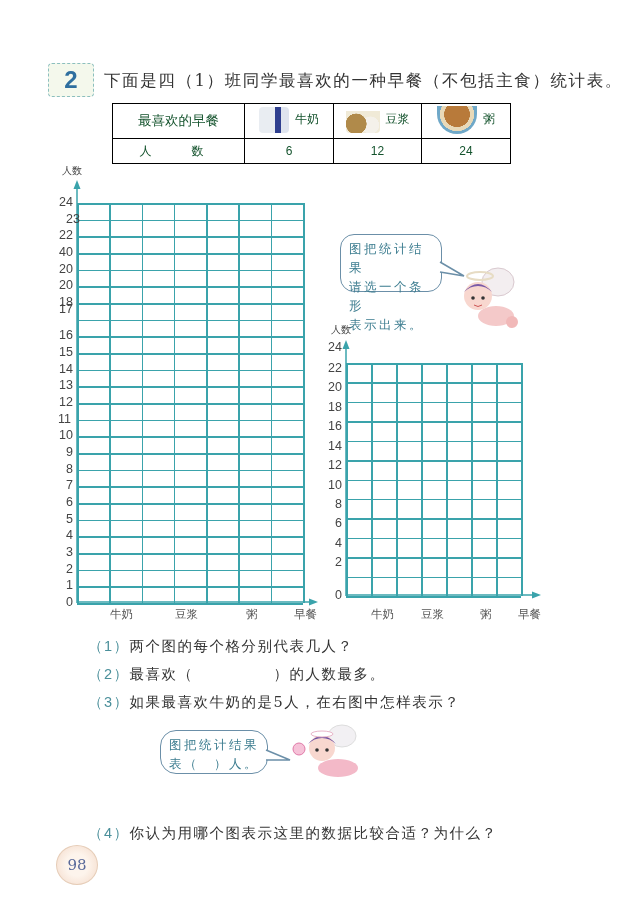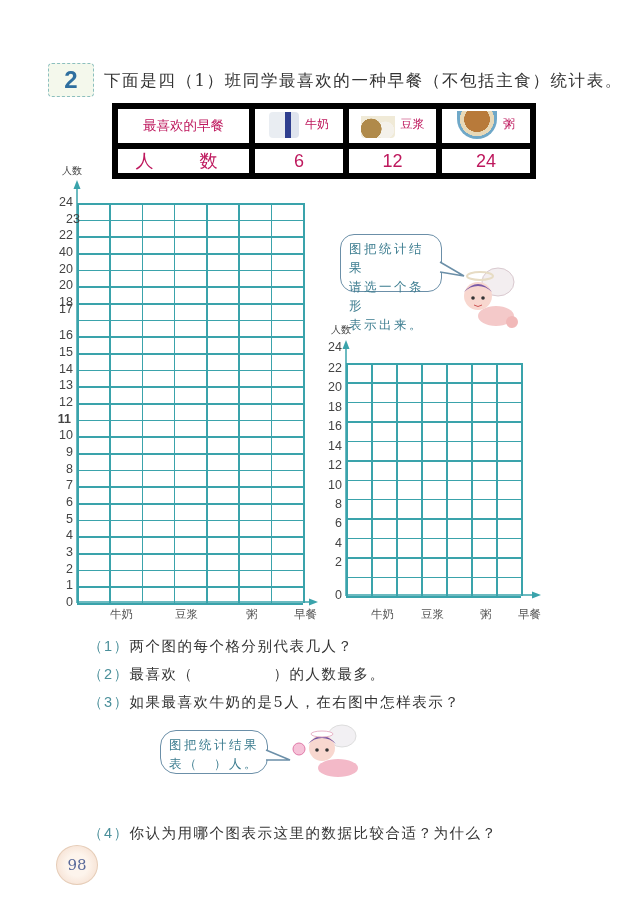--- a/index.html
+++ b/index.html
@@ -4,22 +4,22 @@
 <style>
   html, body { margin:0; padding:0; }
   body { width:641px; height:907px; background:#ffffff; position:relative; overflow:hidden;
          font-family:"DejaVu Serif", serif; color:#333; }
   .abs { position:absolute; }
   .badge { left:48px; top:63px; width:46px; height:34px; border:1px dashed #8cbfbe; border-radius:4px;
            background:#f4f8ec; display:flex; align-items:center; justify-content:center;
            font-family:"Liberation Sans", sans-serif; font-weight:bold; font-size:24px; color:#2f6f9f; box-sizing:border-box; }
   .title { left:104px; top:70px; font-size:16.5px; letter-spacing:1.6px; color:#333; white-space:nowrap; }
   table.stats { position:absolute; left:112px; top:103px; border-collapse:collapse; }
-  table.stats td { border:6px solid #000000; height:34px; text-align:center; font-size:13.5px; color:#be185d; padding:0; }
-  table.stats tr.r2 td { height:24px; font-family:"Liberation Sans", sans-serif; font-size:18px; }
+  table.stats td { border:1px solid #000000; height:34px; text-align:center; font-size:13.5px; color:#14532d; padding:0; }
+  table.stats tr.r2 td { height:24px; font-family:"Liberation Sans", sans-serif; font-size:12px; }
   table.stats tr.r2 td.lab { font-family:"DejaVu Serif", serif; letter-spacing:14px; }
   .food { display:inline-flex; align-items:center; gap:6px; }
   .foodimg { display:inline-block; border-radius:4px; }
   .axis-title { font-size:10px; color:#444; }
   .ylab { font-family:"Liberation Sans", sans-serif; font-size:12.5px; color:#444; text-align:right; width:22px; }
   .xlab { font-size:11.5px; color:#555; white-space:nowrap; }
   .grid { position:absolute; box-sizing:border-box; }
   .vline { position:absolute; width:1.5px; background:#3aa3ab; }
   .hline { position:absolute; height:1.5px; background:#3aa3ab; }
   .q { font-size:14.5px; color:#333; letter-spacing:1.5px; white-space:nowrap; }
@@ -120,21 +120,21 @@
       <div class="abs ylab" style="left: 51px; top: 245px;">40</div>
       <div class="abs ylab" style="left: 51px; top: 261.667px;">20</div>
       <div class="abs ylab" style="left: 51px; top: 278.333px;">20</div>
       <div class="abs ylab" style="left: 51px; top: 295px;">18</div>
       <div class="abs ylab" style="left: 51px; top: 302px;">17</div>
       <div class="abs ylab" style="left: 51px; top: 328.333px;">16</div>
       <div class="abs ylab" style="left: 51px; top: 345px;">15</div>
       <div class="abs ylab" style="left: 51px; top: 361.667px;">14</div>
       <div class="abs ylab" style="left: 51px; top: 378.333px;">13</div>
       <div class="abs ylab" style="left: 51px; top: 395px;">12</div>
-      <div class="abs ylab" style="left: 49px; top: 411.667px; font-weight: bold;">11</div>
+      <div class="abs ylab" style="left: 49px; top: 411.667px;">11</div>
       <div class="abs ylab" style="left: 51px; top: 428.333px;">10</div>
       <div class="abs ylab" style="left: 51px; top: 445px;">9</div>
       <div class="abs ylab" style="left: 51px; top: 461.667px;">8</div>
       <div class="abs ylab" style="left: 51px; top: 478.333px;">7</div>
       <div class="abs ylab" style="left: 51px; top: 495px;">6</div>
       <div class="abs ylab" style="left: 51px; top: 511.667px;">5</div>
       <div class="abs ylab" style="left: 51px; top: 528.333px;">4</div>
       <div class="abs ylab" style="left: 51px; top: 545px;">3</div>
       <div class="abs ylab" style="left: 51px; top: 561.667px;">2</div>
       <div class="abs ylab" style="left: 51px; top: 578.333px;">1</div>

